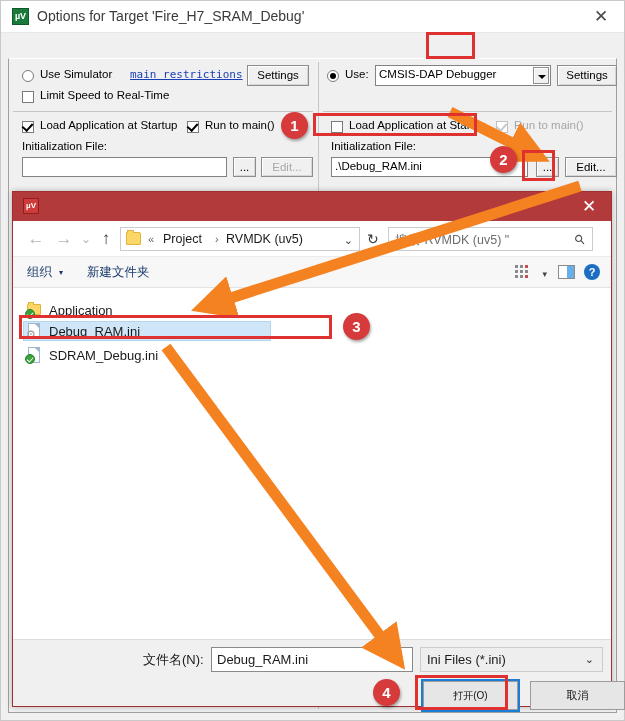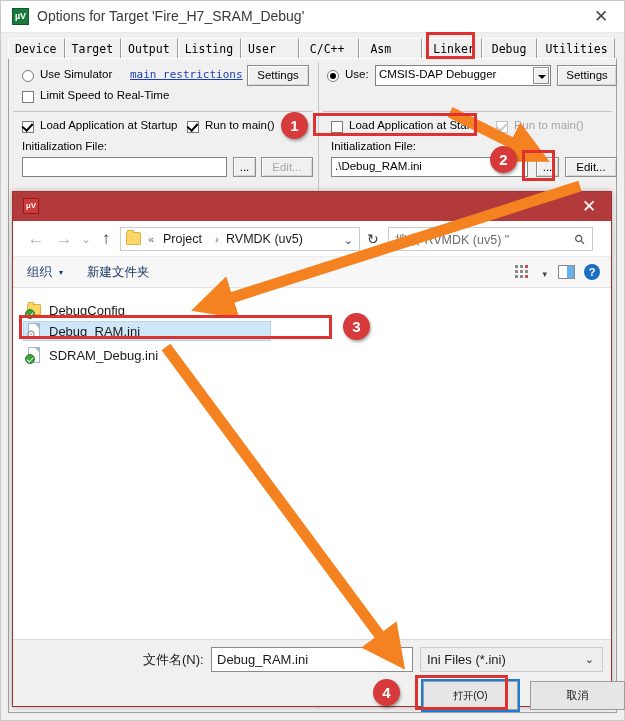--- a/index.html
+++ b/index.html
@@ -273,32 +273,20 @@
 <body>
 
 <div id="keil-window">
 
   <div id="keil-titlebar">
     <div id="keil-title-icon">µV</div>
     <div id="keil-title-text">Options for Target 'Fire_H7_SRAM_Debug'</div>
     <div id="keil-close">✕</div>
   </div>
 
-  <div id="keil-tabs">
-    <div class="ktab">Device</div>
-    <div class="ktab">Target</div>
-    <div class="ktab">Output</div>
-    <div class="ktab">Listing</div>
-    <div class="ktab" style="padding-right:22px;">User</div>
-    <div class="ktab" style="padding-left:10px;padding-right:14px;">C/C++</div>
-    <div class="ktab" style="padding-left:10px;padding-right:30px;">Asm</div>
-    <div class="ktab" style="padding-left:10px;padding-right:6px;">Linker</div>
-    <div class="ktab sel" style="padding-left:9px;padding-right:10px;">Debug</div>
-    <div class="ktab" style="padding-left:7px;padding-right:6px;">Utilities</div>
-  </div>
 
   <div id="keil-body">
     <div class="kcol-div"></div>
     <div class="krow-div" style="left:4px;width:300px;top:52px;"></div>
     <div class="krow-div" style="left:314px;right:4px;top:52px;"></div>
 
     <div class="kradio" style="left:13px;top:11px;"></div>
     <div class="klabel" style="left:31px;top:9px;">Use Simulator</div>
     <div id="restrict-link" style="left:121px;top:9px;">main restrictions</div>
     <div class="kbtn" style="left:238px;top:6px;width:62px;height:21px;line-height:19px;">Settings</div>
@@ -385,21 +373,21 @@
     <div id="tb-pane"></div>
     <div id="tb-help">?</div>
   </div>
 
   <div id="fd-filelist">
     <div class="file-row" style="top:12px;">
       <span class="fi">
         <span class="fi-folder"></span>
           <span class="fi-badge"></span>
       </span>
-      <span>DebugConfig</span>
+      <span>Application</span>
     </div>
     <div class="file-row sel" style="top:33px;">
       <span class="fi">
         <span class="fi-doc"></span>
           <span class="fi-gear">⚙</span>
       </span>
       <span>Debug_RAM.ini</span>
     </div>
     <div class="file-row" style="top:57px;">
       <span class="fi">

